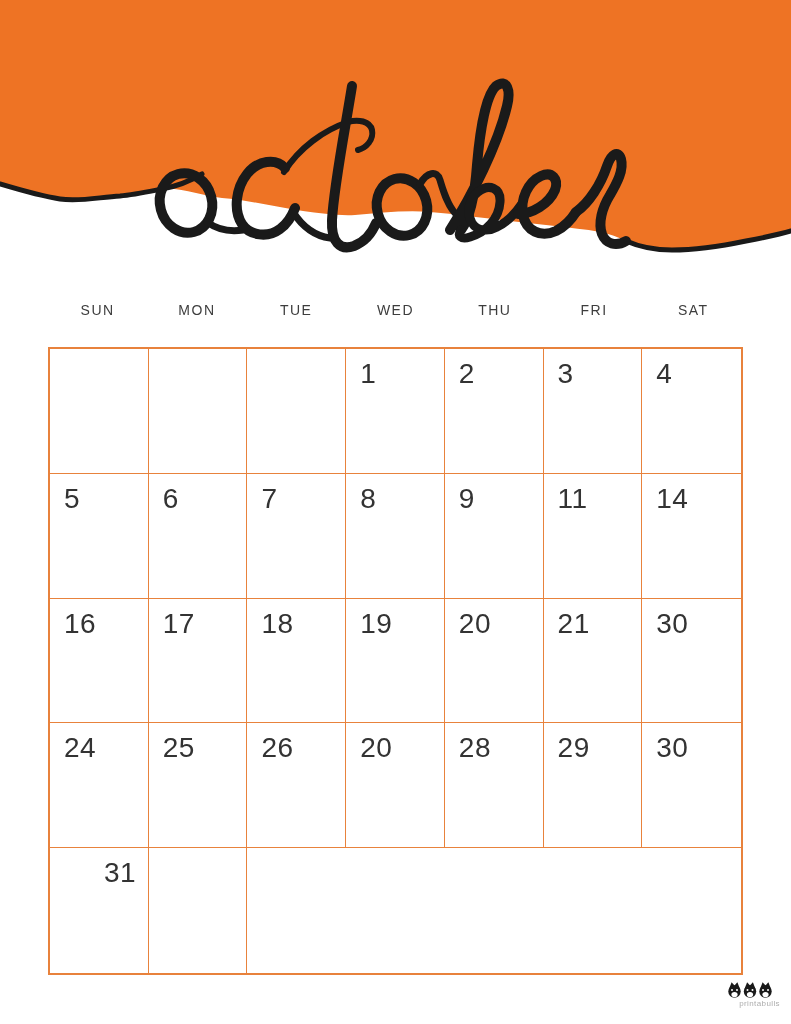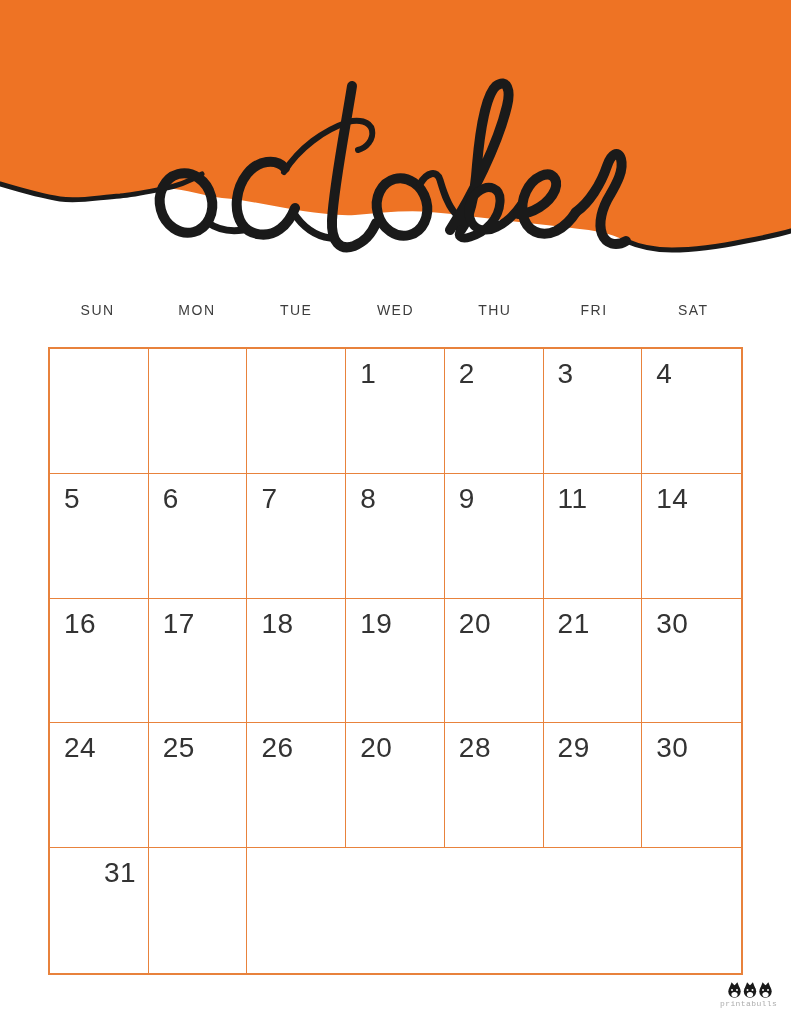--- a/index.html
+++ b/index.html
@@ -54,23 +54,22 @@
   .cell:nth-child(n+29){border-bottom:none;padding-left:40px;}
   .daynum{
     display:block;
     padding:9px 0 0 14px;
     font-size:28px;
     letter-spacing:0.5px;
     color:var(--day-number);
   }
   .brand{
     position:absolute;left:720px;top:981px;width:60px;
-    text-align:left;
+    text-align:right;
     line-height:1;
-    font-family:Liberation Mono, monospace;
   }
   .brand svg{display:block;margin:0 auto;}
   .brand-name{
     display:block;
     margin-top:1px;
     font-size:8px;
     letter-spacing:0.4px;
     color:var(--brand-text);
   }
 </style>

